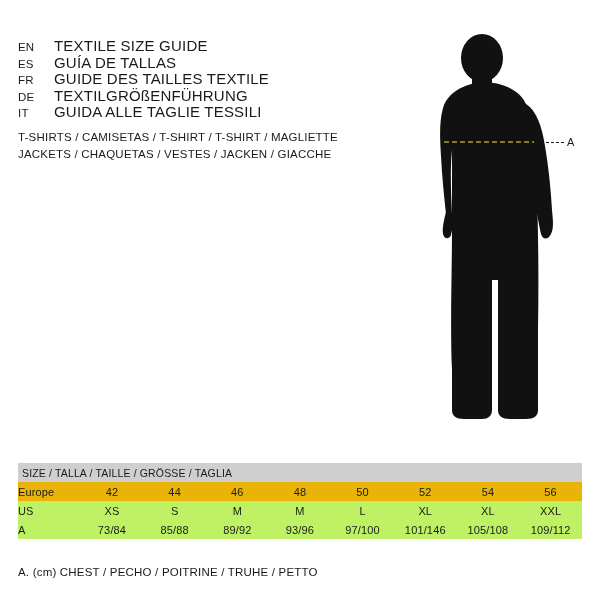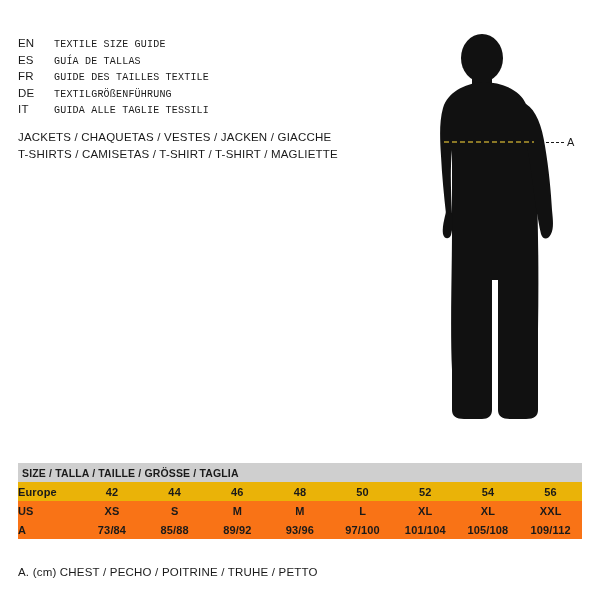--- a/index.html
+++ b/index.html
@@ -35,25 +35,24 @@
     align-items: baseline;
     height: 16.5px;
   }
   .lang-code {
     width: 36px;
     font-size: 11.5px;
     letter-spacing: 0.2px;
     color: #1a1a1a;
   }
   .lang-text {
-    font-size: 10px;
+    font-size: 15px;
     letter-spacing: 0.2px;
     color: #1a1a1a;
     white-space: nowrap;
-    font-family: Liberation Mono, monospace;
   }
 
   
   .categories {
     position: absolute;
     left: 18px;
     top: 111px;
     width: 400px;
   }
   .cat-line {
@@ -103,39 +102,38 @@
   }
   table.size-table {
     position: absolute;
     left: 18px;
     top: 443px;
     width: 564px;
     border-collapse: collapse;
     font-size: 11px;
     color: #1a1a1a;
     table-layout: fixed;
-    font-weight: bold;
   }
   table.size-table td {
     padding: 0;
     height: 19px;
     vertical-align: middle;
     font-size: 11px;
     letter-spacing: .15px;
   }
   tr.row-head td {
     background: #cfcfcf;
     font-size: 10.5px;
     padding-left: 4px;
   }
   tr.row-shade td {
     background: #eab308;
   }
   tr.row-plain td {
-    background: #f97316;
+    background: #bef264;
   }
   td.label-cell {
     padding-left: 4px;
     width: 84px;
   }
   td.val-cell {
     text-align: center;
     width: 68px;
   }
 
@@ -170,22 +168,22 @@
       <span class="lang-code">DE</span>
       <span class="lang-text">TEXTILGRÖßENFÜHRUNG</span>
     </div>
     <div class="lang-row">
       <span class="lang-code">IT</span>
       <span class="lang-text">GUIDA ALLE TAGLIE TESSILI</span>
     </div>
   </div>
 
   <div class="categories">
+    <div class="cat-line">T-SHIRTS / CAMISETAS / T-SHIRT / T-SHIRT / MAGLIETTE</div>
     <div class="cat-line">JACKETS / CHAQUETAS / VESTES / JACKEN / GIACCHE</div>
-    <div class="cat-line">T-SHIRTS / CAMISETAS / T-SHIRT / T-SHIRT / MAGLIETTE</div>
   </div>
 
   <div class="figure-wrap">
     <svg class="figure-svg" width="200" height="395" viewBox="0 0 200 395">
 
       <ellipse cx="82" cy="28" rx="21" ry="24" fill="#111111"></ellipse>
 
       <rect x="72" y="46" width="20" height="12" fill="#111111"></rect>
 
       <path d="M82 52
@@ -255,21 +253,21 @@
         <td class="val-cell">XL</td>
         <td class="val-cell">XXL</td>
       </tr>
       <tr class="row-plain">
         <td class="label-cell">A</td>
         <td class="val-cell">73/84</td>
         <td class="val-cell">85/88</td>
         <td class="val-cell">89/92</td>
         <td class="val-cell">93/96</td>
         <td class="val-cell">97/100</td>
-        <td class="val-cell">101/104</td>
+        <td class="val-cell">101/146</td>
         <td class="val-cell">105/108</td>
         <td class="val-cell">109/112</td>
       </tr>
     </tbody>
   </table>
 
   <div class="footnote">A. (cm) CHEST / PECHO / POITRINE / TRUHE / PETTO</div>
 
 </div>
 

